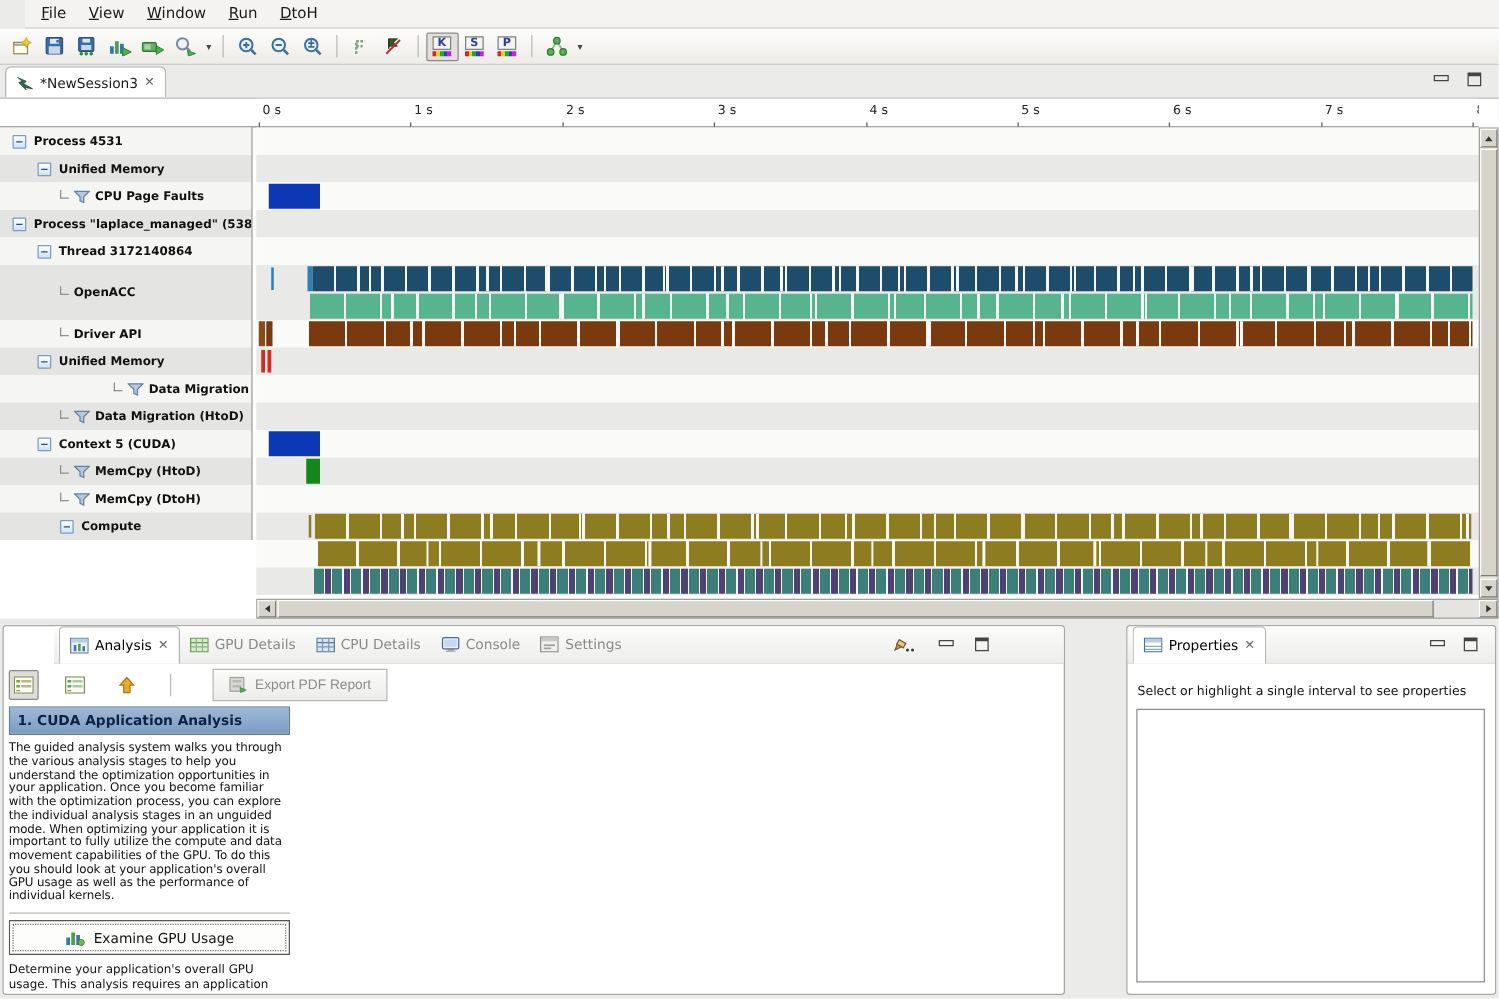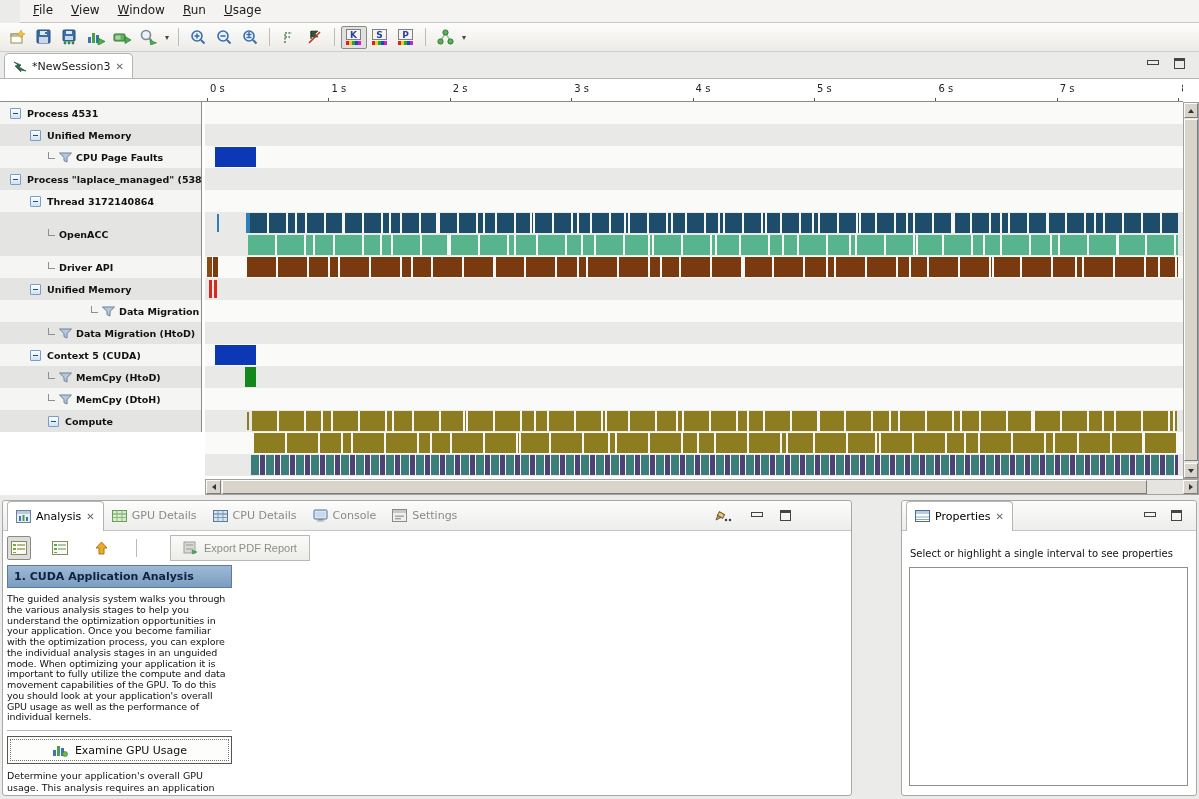--- a/index.html
+++ b/index.html
@@ -106,21 +106,21 @@
 </head>
 <body>
 
 <div id="app">
 
   <div id="menubar">
       <div class="menu-item">File</div>
       <div class="menu-item">View</div>
       <div class="menu-item">Window</div>
       <div class="menu-item">Run</div>
-      <div class="menu-item">Usage</div>
+      <div class="menu-item">DtoH</div>
     </div>
 
   <div id="toolbar">
       <div class="tb-btn">
         <span class="icon16">
           <svg width="18" height="16">
             <rect x="2" y="5" width="11" height="9" fill="#fffef4" stroke="#9a8a50"></rect>
             <rect x="2" y="5" width="11" height="2" fill="#d8e8f4" stroke="#9a8a50"></rect>
             <path d="M12 1l1.3 2.7L16 5l-2.7 1.3L12 9l-1.3-2.7L8 5l2.7-1.3z" fill="#f3c53a" stroke="#c79a20" stroke-width="0.6"></path>
           </svg>
@@ -462,21 +462,21 @@
       <div class="sb-btn" style="left:0; top:0; width:15px; height:14px;">
           <span class="tri-lf"></span>
         </div>
       <div class="sb-thumb" style="left:16px; top:0; width:925px; height:14px;"></div>
       <div class="sb-btn" style="right:0; top:0; width:15px; height:14px;">
           <span class="tri-rt"></span>
         </div>
     </div>
   </div>
 
-  <div class="panel" id="left-panel" style="left:2px; top:500px; width:850px; height:296px;">
+  <div class="panel" id="left-panel" style="left:2px; top:500px; width:850px; height:296px;padding-left:40px;">
     <div class="vtab-row" id="lp-tabs">
       <div class="vtab active">
           <span class="icon16">
             <svg width="15" height="13">
               <rect x="0.5" y="0.5" width="14" height="12" fill="#eaf0f6" stroke="#68809a"></rect>
               <rect x="1" y="1" width="13" height="3" fill="#b8cce0"></rect>
               <rect x="3" y="6" width="2" height="5" fill="#3a76b0"></rect>
               <rect x="6.5" y="5" width="2" height="6" fill="#49a049"></rect>
               <rect x="10" y="7" width="2" height="4" fill="#3a76b0"></rect>
             </svg>

